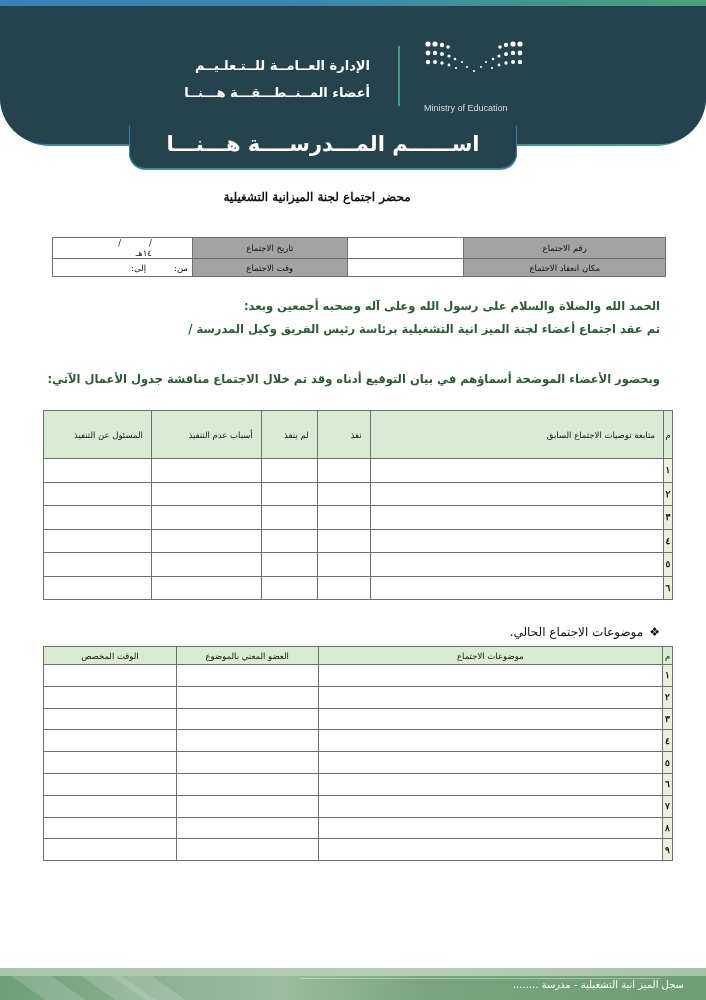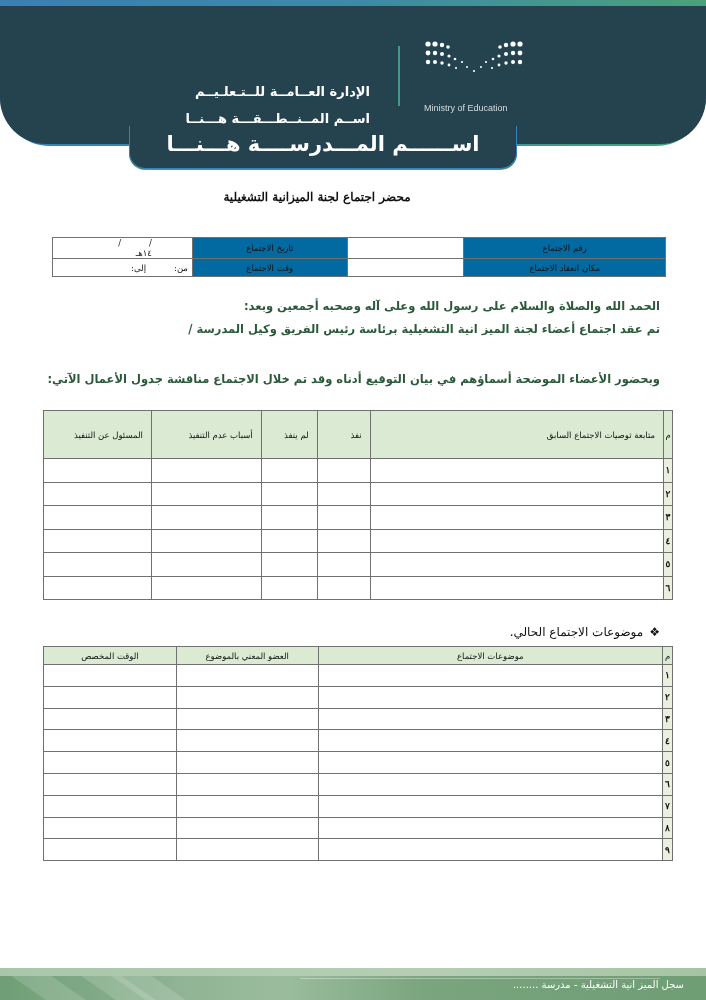--- a/index.html
+++ b/index.html
@@ -16,39 +16,39 @@
     background: #24434e; border-radius: 0 0 46px 46px; }
 
   .logo-divider { position: absolute; left: 398px; top: 40px; width: 2px; height: 60px; background: #3e9b86; }
   .logo-dots { position: absolute; left: 424px; top: 34px; width: 100px; height: 36px; }
   .logo-ar { position: absolute; left: 420px; top: 72px; width: 100px; text-align: right; color: #ffffff;
     font-family: "DejaVu Sans", sans-serif; font-size: 17px; letter-spacing: 1px; direction: rtl; }
   .logo-en { position: absolute; left: 424px; top: 97px; width: 100px; text-align: left; color: #d6dde0;
     font-family: "Liberation Sans", sans-serif; font-size: 9px; }
 
   .admin-line1, .admin-line2 { position: absolute; right: 336px; color: #ffffff; font-weight: bold;
-    font-family: "DejaVu Sans", sans-serif; font-size: 13px; direction: rtl; text-align: right; white-space: nowrap; margin-top: 26px; }
+    font-family: "DejaVu Sans", sans-serif; font-size: 13px; direction: rtl; text-align: right; white-space: nowrap; }
   .admin-line1 { top: 52px; }
   .admin-line2 { top: 79px; }
 
   .school-box { position: absolute; left: 129px; top: 126px; width: 388px; height: 43px;
     background: #24434e; border: 1px solid #3a7fb5; border-top: none;
     border-radius: 0 0 16px 16px; box-shadow: 0 1px 0 #4aa27a; }
   .school-name { position: absolute; left: 0; top: 6px; width: 100%; text-align: center; color: #ffffff;
     font-weight: bold; font-size: 21px; direction: rtl; letter-spacing: 1px; }
 
   .doc-title { position: absolute; left: 0; top: 190px; width: 634px; text-align: center;
     font-family: "DejaVu Serif", serif; font-size: 12px; font-weight: bold; direction: rtl; color: #111; }
 
   table { border-collapse: collapse; position: absolute; direction: rtl; }
   td, th { border: 1px solid #707070; font-family: "DejaVu Serif", serif; font-weight: normal; color: #111; }
 
   .info-table { left: 52px; top: 237px; width: 614px; font-size: 8.5px; }
   .info-table td { height: 18px; text-align: center; }
-  .info-table .lbl { background: #0369a1; }
+  .info-table .lbl { background: #a3a3a3; }
   .info-table .date-cell, .info-table .time-cell { direction: rtl; text-align: right; padding-right: 40px; }
   .info-table .date-cell span, .info-table .time-cell span { display: inline-block; margin-left: 28px; }
 
   .para { position: absolute; right: 46px; direction: rtl; text-align: right; white-space: nowrap;
     font-family: "DejaVu Sans", sans-serif; font-weight: bold; font-size: 11.5px; color: #2b5a3a; }
   .para1 { top: 299px; }
   .para2 { top: 322px; }
   .para3 { top: 372px; }
 
   .follow-table { left: 43px; top: 410px; width: 630px; font-size: 8.5px; }
@@ -115,21 +115,21 @@
         <circle cx="69" cy="19" r="1.3"></circle>
       <circle cx="96" cy="22" r="2.2"></circle>
         <circle cx="89" cy="22" r="2"></circle>
         <circle cx="82" cy="23" r="1.7"></circle>
         <circle cx="75" cy="25" r="1.4"></circle>
         <circle cx="68" cy="28" r="1.1"></circle>
     </g>
   </svg>
   <div class="logo-en">Ministry of Education</div>
   <div class="admin-line1">الإدارة العــامــة للــتـعلـيــم</div>
-  <div class="admin-line2">اســم المــنــطـــقـــة هـــنــا</div>
+  <div class="admin-line2">أعضاء المــنــطـــقـــة هـــنــا</div>
 </div>
 <div class="school-box">
   <div class="school-name">اســــــم المـــدرســــة هـــنـــا</div>
 </div>
 
 <div class="doc-title">محضر اجتماع لجنة الميزانية التشغيلية</div>
 
 <table class="info-table">
   <colgroup>
       <col style="width:202px">

